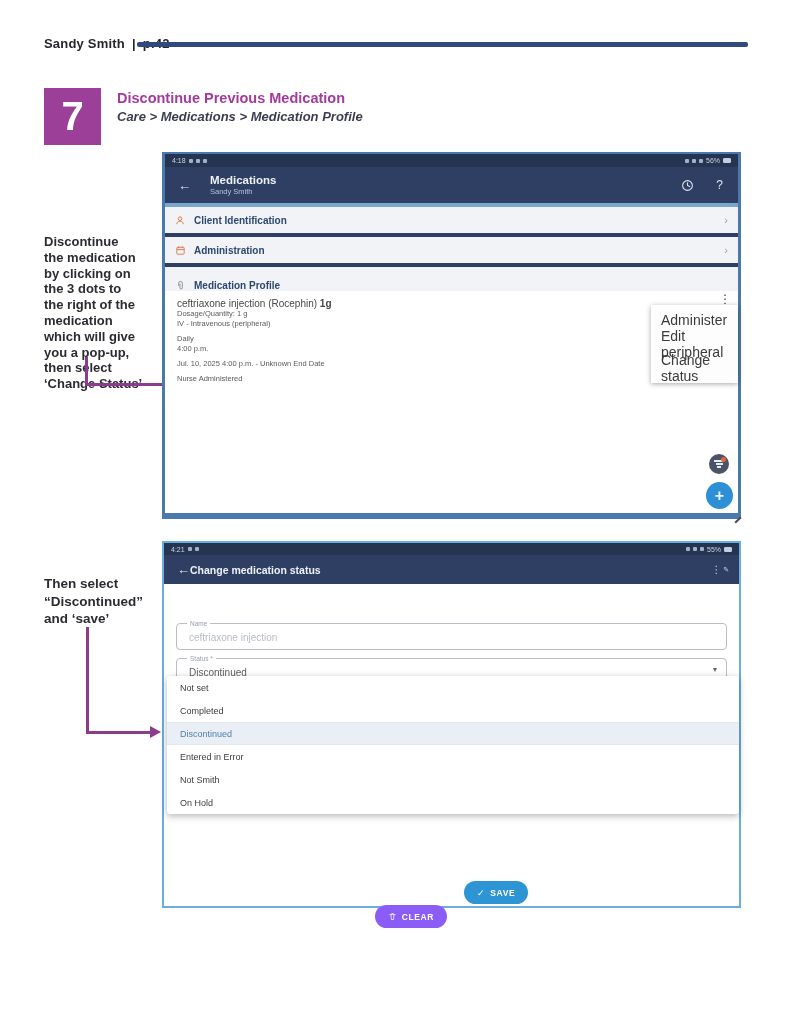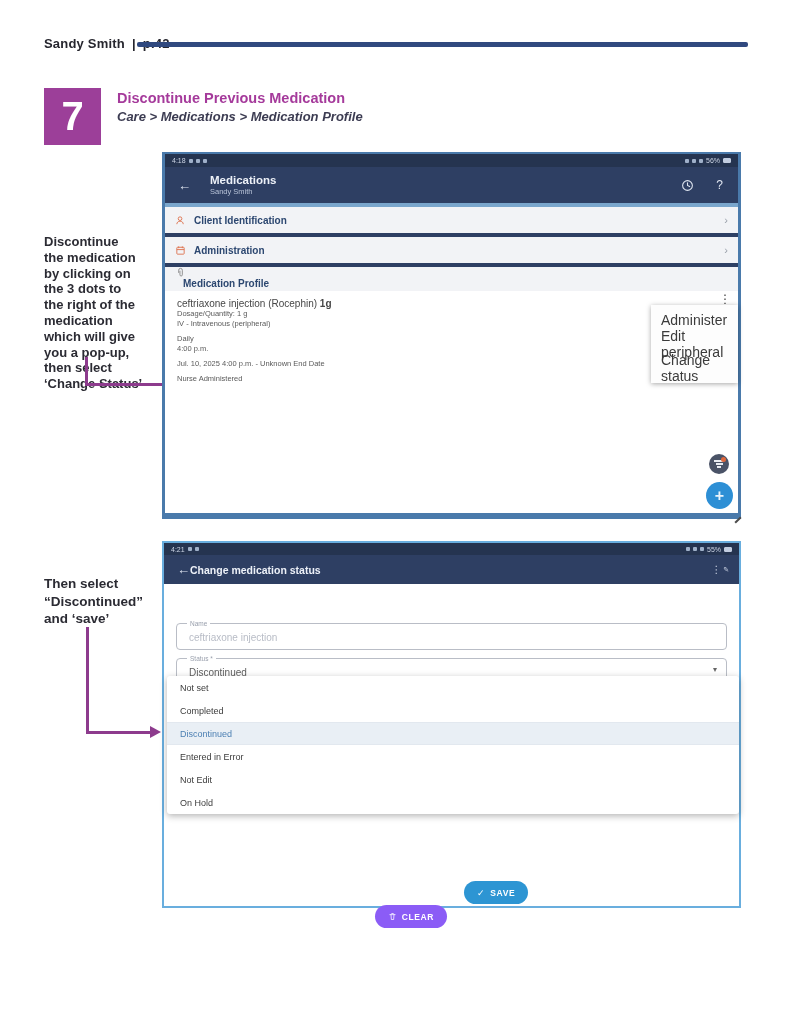--- a/index.html
+++ b/index.html
@@ -42,21 +42,21 @@
   .s1-title { font-size:11.5px; font-weight:bold; }
   .s1-sub { font-size:7.5px; color:#b7c2d7; margin-top:1px; }
   .s1-actions { margin-left:auto; display:flex; align-items:center; gap:22px; margin-right:15px; }
   .help-q { font-size:12px; color:#dfe5f0; }
   .strip { height:4px; background:#7aa6cc; }
   .s1-body { display:flex; flex-direction:column; background:#2e3f63; height:306px; }
   .section-row { height:26px; background:#f2f3f6; display:flex; align-items:center; margin-bottom:4px; padding:0 10px; }
   .section-label { font-size:10px; font-weight:bold; color:#2c4770; margin-left:8px; }
   .chev { margin-left:auto; color:#9aa0aa; font-size:11px; }
   .profile-card { flex:1; background:#fff; position:relative; }
-  .profile-header { height:24px; background:#f2f3f6; display:flex; align-items:flex-start; padding:0 10px;flex-direction:column; }
+  .profile-header { height:24px; background:#f2f3f6; display:flex; align-items:flex-end; padding:0 10px; }
   .med-block { padding:7px 0 0 12px; }
   .med-name { font-size:10px; color:#474747; }
   .med-name b { font-weight:bold; }
   .med-det { font-size:7.5px; color:#5a5a5a; line-height:10px; }
   .med-gap { height:5px; }
   .dots-vert { position:absolute; top:26px; right:7px; font-size:12px; color:#3f3f3f; line-height:12px; }
   .popup-menu { position:absolute; top:38px; right:0; width:87px; background:#fdfdfd; box-shadow:0 1px 5px rgba(0,0,0,.35); padding:3px 0; }
   .popup-item { height:24px; display:flex; align-items:center; padding-left:10px; font-size:14px; color:#3b3b3b; }
   .fab { position:absolute; border-radius:50%; display:flex; align-items:center; justify-content:center; }
   .fab-filter { width:20px; height:20px; right:9px; top:300px; background:#4a5367; }
@@ -265,21 +265,21 @@
         <span class="field-label">Status *</span>
         <span class="field-value">Discontinued</span>
         <span class="field-caret">▾</span>
       </div>
 
       <div class="dropdown">
         <div class="dd-item">Not set</div>
         <div class="dd-item">Completed</div>
         <div class="dd-item selected">Discontinued</div>
         <div class="dd-item">Entered in Error</div>
-        <div class="dd-item">Not Edit</div>
+        <div class="dd-item">Not Smith</div>
         <div class="dd-item">On Hold</div>
       </div>
 
       <div class="btn-row">
         <div class="pill pill-clear">
           <span class="oicon">
             <svg width="9" height="9" viewBox="0 0 24 24">
                 <path d="M5 7h14M10 4h4M8 7l1 13h6l1-13" fill="none" stroke="#fff" stroke-width="2" stroke-linecap="round"></path>
               </svg>
           </span>

